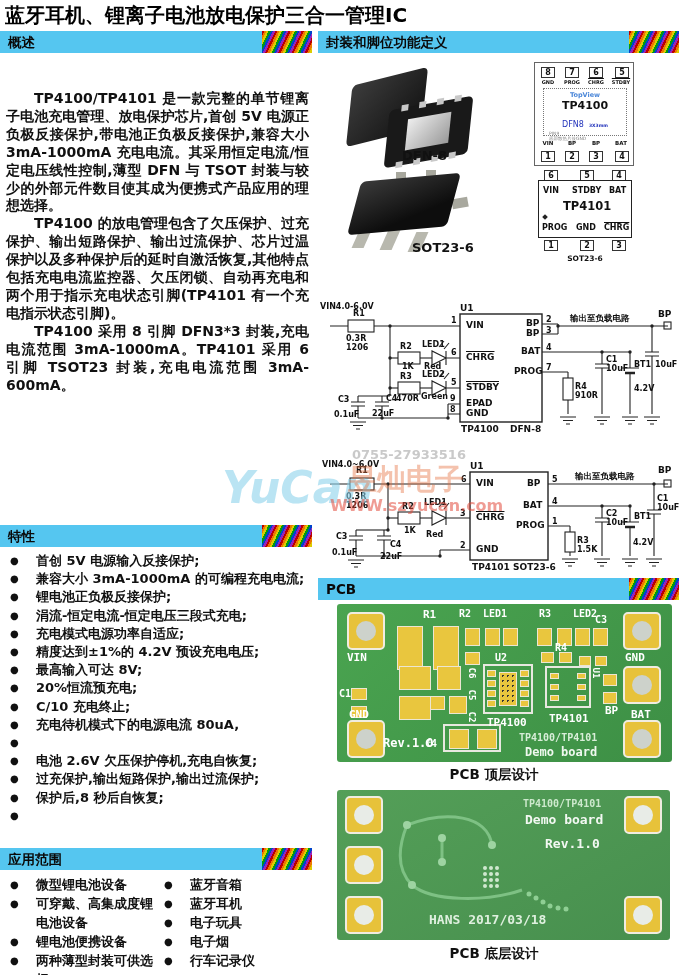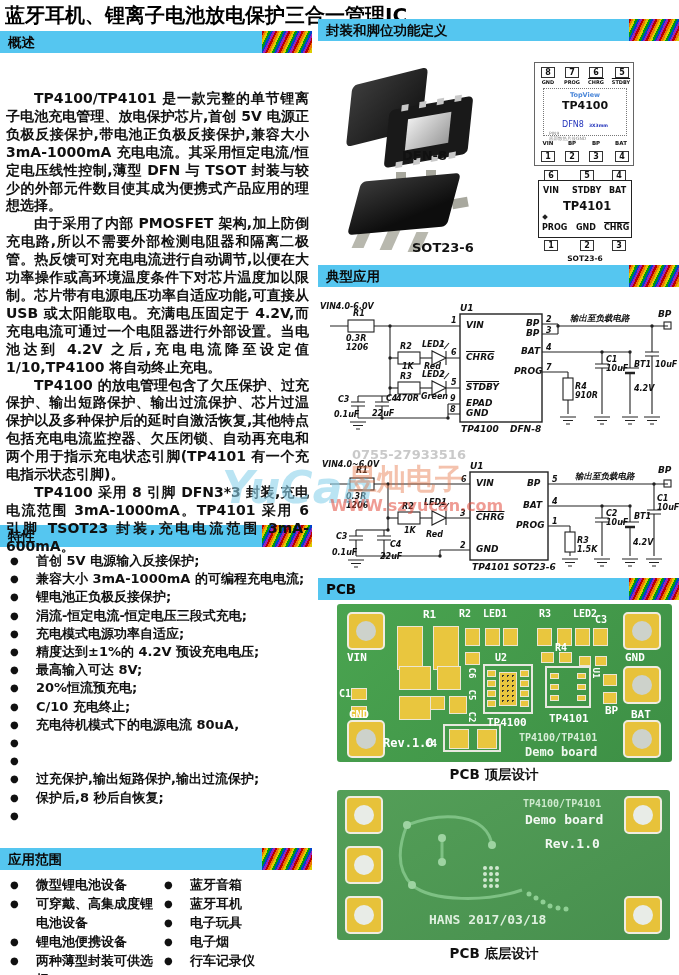--- a/index.html
+++ b/index.html
@@ -13,21 +13,21 @@
   .rb { position:absolute; right:0; top:0; width:50px; height:100%; display:block;
         background:repeating-linear-gradient(115deg,#b00 0 2px,#e70 2px 4px,#dc0 4px 6px,#091 6px 8px,#04c 8px 10px,#92b 10px 12px); }
   .ovtext { position:absolute; left:6px; top:58px; width:303px; font-size:14px; font-weight:bold;
             line-height:17.9px; text-align:justify;margin-top:32px; }
   .ovtext p { text-indent:2em; margin:0; }
   .ftlist { position:absolute; left:4px; top:552px; width:308px; }
   .fr { display:flex; font-size:13px; font-weight:bold; line-height:18.2px; }
   .bu { width:14px; margin:0 12px 0 6px; font-size:10px; flex:none; }
   .apcol { position:absolute; width:156px; }
   .apcol .fr { line-height:19px; }
-  .sch { position:absolute;font-style:italic; }
+  .sch { position:absolute; }
   .sch svg { position:absolute; left:0; top:0; }
   .sl { position:absolute; font-size:8px; font-weight:bold; line-height:9px; white-space:pre-line; color:#111; }
   .pn { font-size:9px; }
   .ovl { text-decoration:overline; }
   .pinbox { position:absolute; width:14px; height:11px; border:1px solid #333; font-size:8px; font-weight:bold;
             text-align:center; line-height:10px; background:#fff; }
   .pdlbl { position:absolute; font-weight:bold; text-align:center; }
   .chipbody { position:absolute; border-radius:5px; }
   .caption { position:absolute; left:318px; width:352px; text-align:center; font-size:13.5px; font-weight:bold; }
   .board { position:absolute; border-radius:3px; }
@@ -42,44 +42,39 @@
 <body>
 
 <div class="page">
 
   <div class="title">蓝牙耳机、锂离子电池放电保护三合一管理IC</div>
 
   <div class="hdr" style="left:0;top:31px;width:312px">
     <span>概述</span>
     <i class="rb"></i>
   </div>
-  <div class="hdr" style="left:318px;top:19px;width:361px">
+  <div class="hdr" style="left:318px;top:31px;width:361px">
     <span>封装和脚位功能定义</span>
-    <i class="rb"></i>
-  </div>
-  <div class="hdr" style="left:318px;top:265px;width:361px">
-    <span>典型应用</span>
     <i class="rb"></i>
   </div>
   <div class="hdr" style="left:0;top:525px;width:312px">
     <span>特性</span>
     <i class="rb"></i>
   </div>
   <div class="hdr" style="left:318px;top:578px;width:361px">
     <span>PCB</span>
     <i class="rb"></i>
   </div>
   <div class="hdr" style="left:0;top:848px;width:312px">
     <span>应用范围</span>
     <i class="rb"></i>
   </div>
 
   <div class="ovtext">
     <p>TP4100/TP4101 是一款完整的单节锂离子电池充电管理、放电保护芯片,首创 5V 电源正负极反接保护,带电池正负极反接保护,兼容大小 3mA-1000mA 充电电流。其采用恒定电流/恒定电压线性控制,薄型 DFN 与 TSOT 封装与较少的外部元件数目使其成为便携式产品应用的理想选择。</p>
-    <p>由于采用了内部 PMOSFET 架构,加上防倒充电路,所以不需要外部检测电阻器和隔离二极管。热反馈可对充电电流进行自动调节,以便在大功率操作或高环境温度条件下对芯片温度加以限制。芯片带有电源电压功率自适应功能,可直接从 USB 或太阳能取电。充满电压固定于 4.2V,而充电电流可通过一个电阻器进行外部设置。当电池达到 4.2V 之后,充电电流降至设定值 1/10,TP4100 将自动终止充电。</p>
     <p>TP4100 的放电管理包含了欠压保护、过充保护、输出短路保护、输出过流保护、芯片过温保护以及多种保护后的延时自激活恢复,其他特点包括充电电流监控器、欠压闭锁、自动再充电和两个用于指示充电状态引脚(TP4101 有一个充电指示状态引脚)。</p>
     <p>TP4100 采用 8 引脚 DFN3*3 封装,充电电流范围 3mA-1000mA。TP4101 采用 6 引脚 TSOT23 封装,充电电流范围 3mA-600mA。</p>
   </div>
 
   <div class="ftlist">
     <div class="fr">
         <span class="bu">●</span>
         <span>首创 5V 电源输入反接保护;</span>
       </div>
     <div class="fr">
@@ -116,20 +111,21 @@
       </div>
     <div class="fr">
         <span class="bu">●</span>
         <span>充电待机模式下的电源电流 80uA,</span>
       </div>
     <div class="fr">
         <span class="bu">●</span>
       </div>
     <div class="fr">
         <span class="bu">●</span>
+        <span>电池 2.6V 欠压保护停机,充电自恢复;</span>
       </div>
     <div class="fr">
         <span class="bu">●</span>
         <span>过充保护,输出短路保护,输出过流保护;</span>
       </div>
     <div class="fr">
         <span class="bu">●</span>
         <span>保护后,8 秒后自恢复;</span>
       </div>
     <div class="fr">

